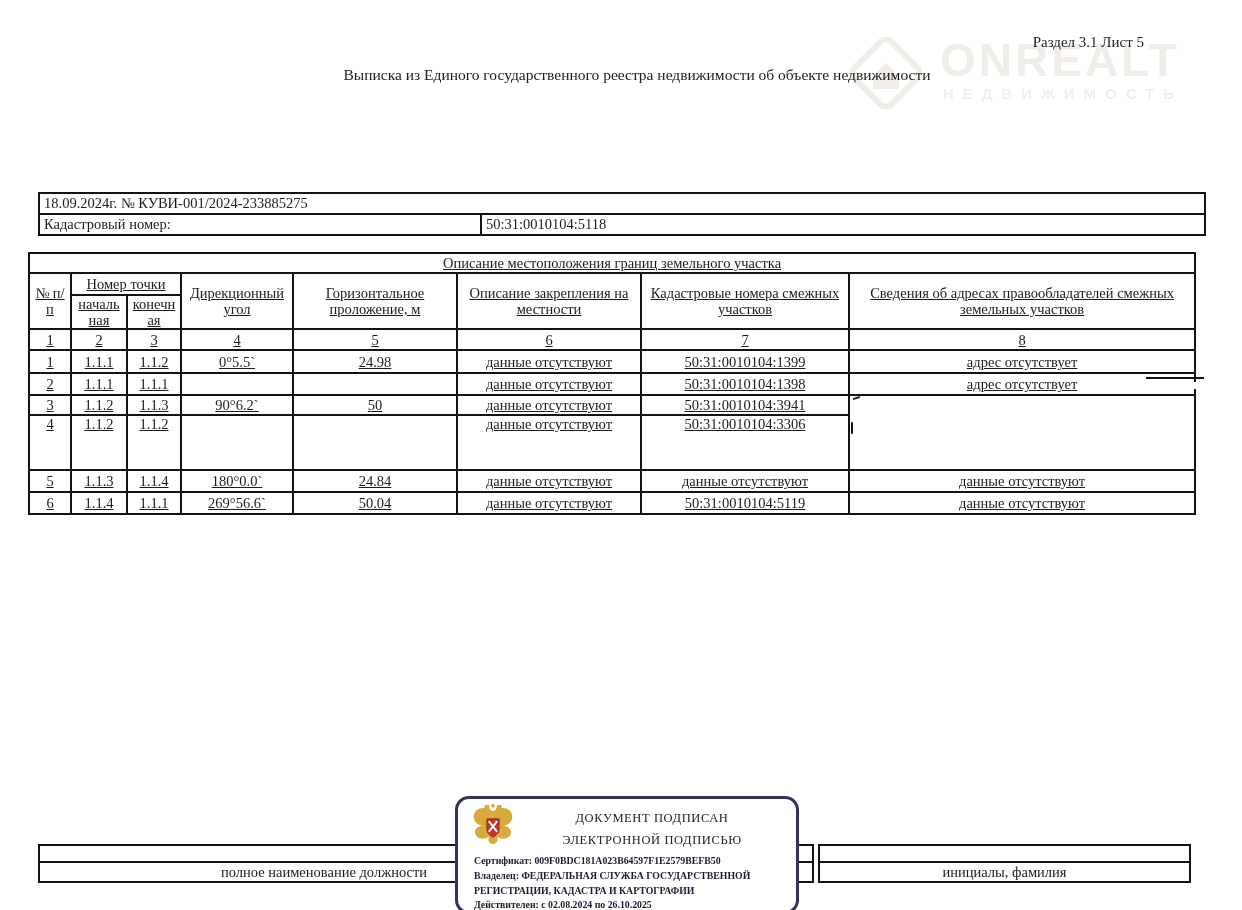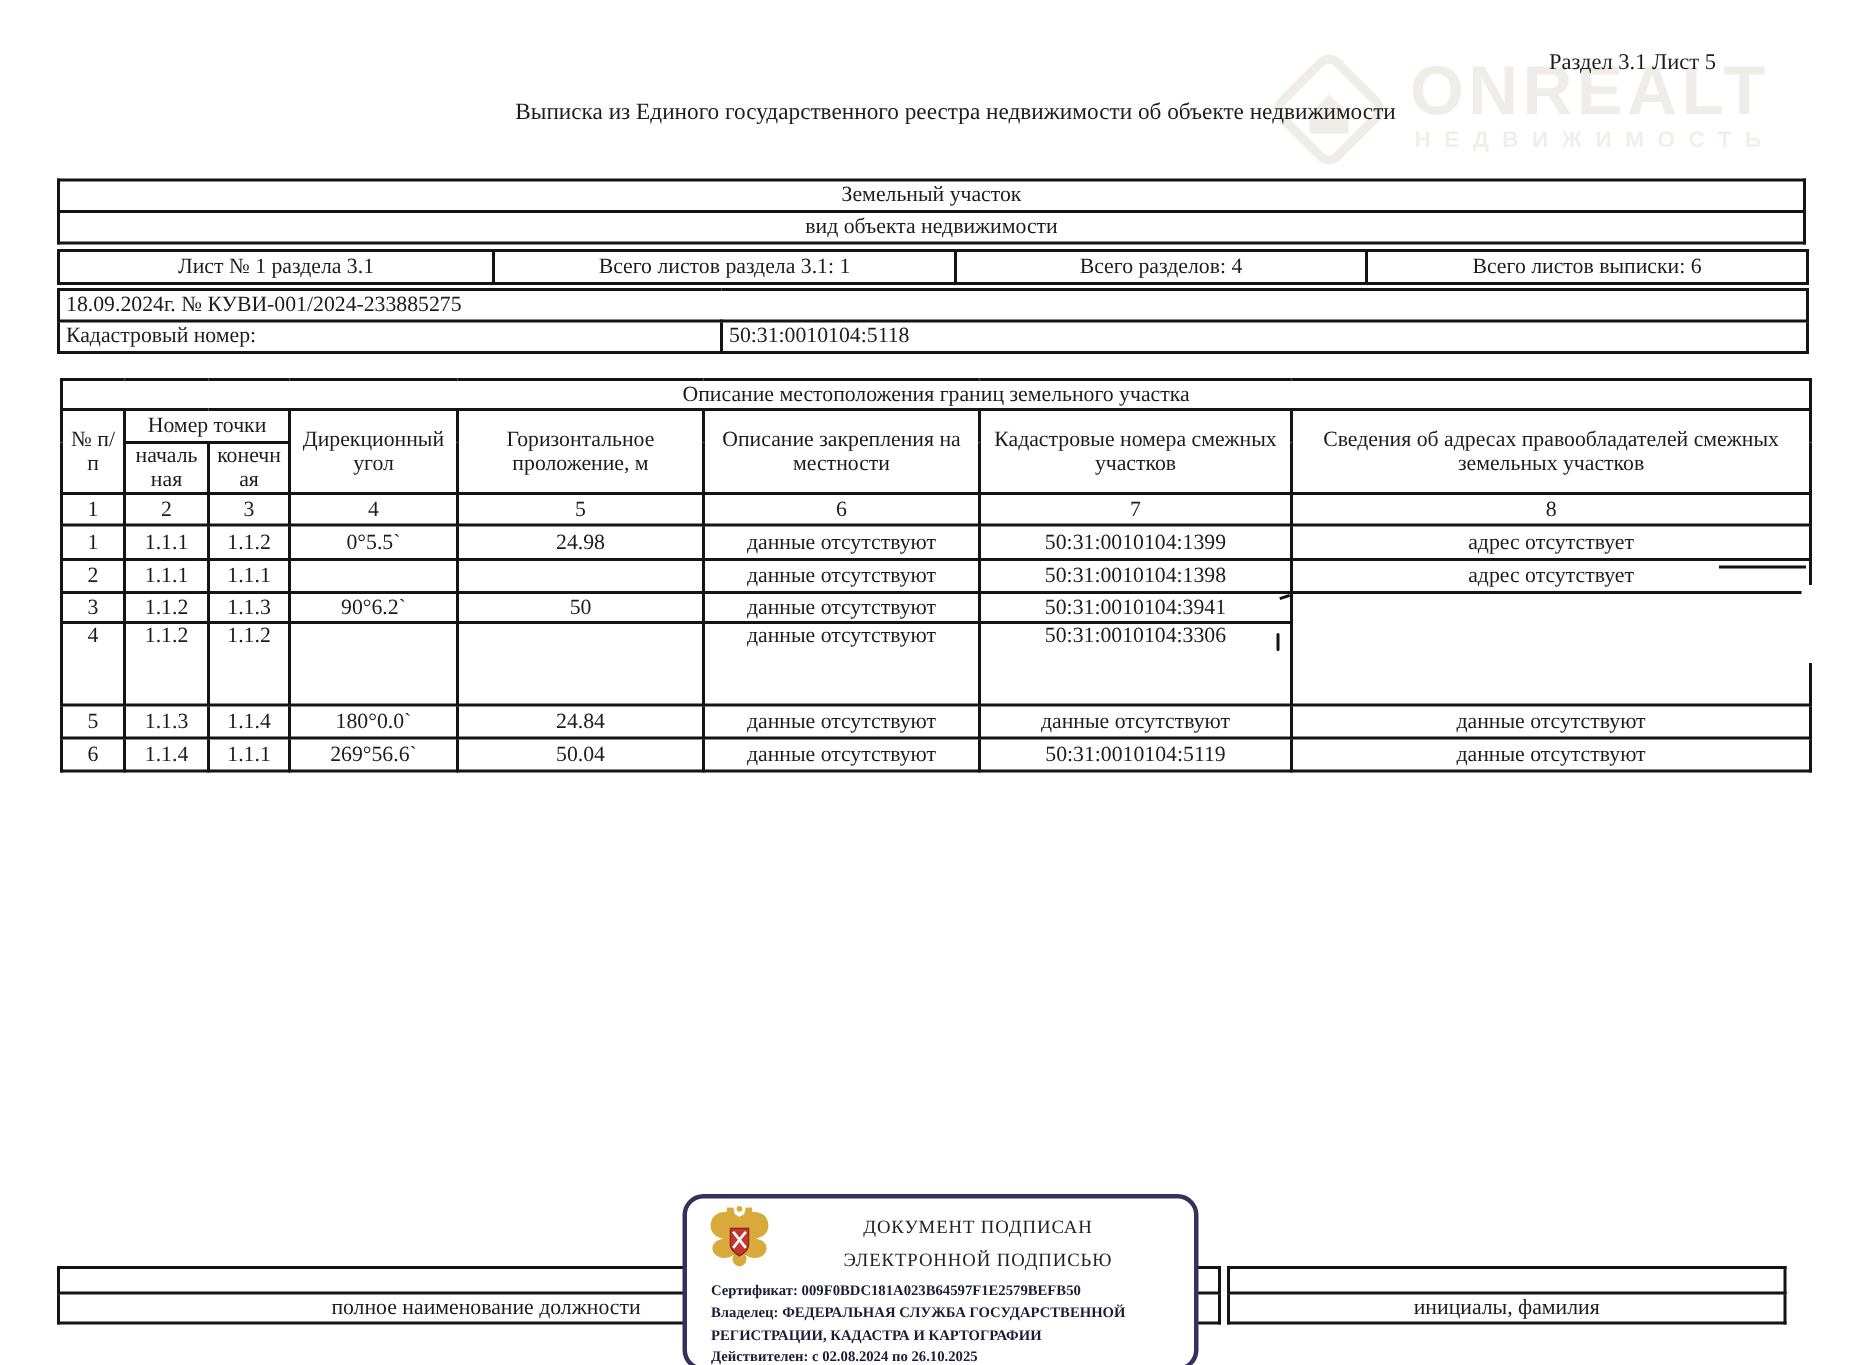--- a/index.html
+++ b/index.html
@@ -23,21 +23,21 @@
   td{border:2px solid #141414;font-size:14.5px;padding:0 4px;vertical-align:middle;overflow:hidden;}
   .tc{text-align:center;}
   .tl{text-align:left;}
   .obj-table{position:absolute;top:119px;left:38px;width:1166px;}
   .obj-table td{height:19px;}
   .meta-table{position:absolute;top:166px;left:38px;width:1166px;}
   .meta-table td{height:20px;}
   .req-table{position:absolute;top:192px;left:38px;width:1166px;}
   .req-table td{height:19px;}
   
-  .main-table{position:absolute;top:252px;left:40px;width:1166px;}
+  .main-table{position:absolute;top:252px;left:28px;width:1166px;text-decoration:underline;}
   .main-table td{font-size:14.5px;line-height:1.12;}
   .main-table .hdr td{text-align:center;}
   .break-word{word-break:break-all;}
   .row-title td{height:18px;}
   .row-hdr-top td{height:20px;}
   .row-hdr-sub td{height:32px;vertical-align:top;}
   .row-nums td{height:19px;}
   .rh21 td{height:21px;}
   .rh20 td{height:20px;}
   .rh18 td{height:18px;}
@@ -78,47 +78,21 @@
       <rect x="14" y="14" width="52" height="52" rx="8" transform="rotate(45 40 40)" fill="none" stroke="#f0ede9" stroke-width="6"></rect>
       <path d="M27 43 L40 30 L53 43 L53 56 L27 56 Z" fill="#f0ede9"></path>
     </svg>
     <div class="wm-brand">ONREALT</div>
     <div class="wm-sub">НЕДВИЖИМОСТЬ</div>
   </div>
 
   <div class="section-label">Раздел 3.1 Лист 5</div>
   <div class="doc-title">Выписка из Единого государственного реестра недвижимости об объекте недвижимости</div>
 
-  <table class="obj-table">
-    <tbody>
-        <tr>
-          <td class="tc">Земельный участок</td>
-        </tr>
-    <tr>
-          <td class="tc">вид объекта недвижимости</td>
-        </tr>
-  </tbody>
-    </table>
-
-  <table class="meta-table">
-    <colgroup>
-        <col style="width:290px">
-        <col style="width:308px">
-        <col style="width:274px">
-        <col style="width:294px">
-      </colgroup>
-    <tbody>
-        <tr>
-      <td class="tc">Лист № 1 раздела 3.1</td>
-      <td class="tc">Всего листов раздела 3.1: 1</td>
-      <td class="tc">Всего разделов: 4</td>
-      <td class="tc">Всего листов выписки: 6</td>
-    </tr>
-  </tbody>
-    </table>
+
 
   <table class="req-table">
     <colgroup>
         <col style="width:442px">
         <col style="width:724px">
       </colgroup>
     <tbody>
         <tr>
           <td class="tl" colspan="2">18.09.2024г. № КУВИ-001/2024-233885275</td>
         </tr>

